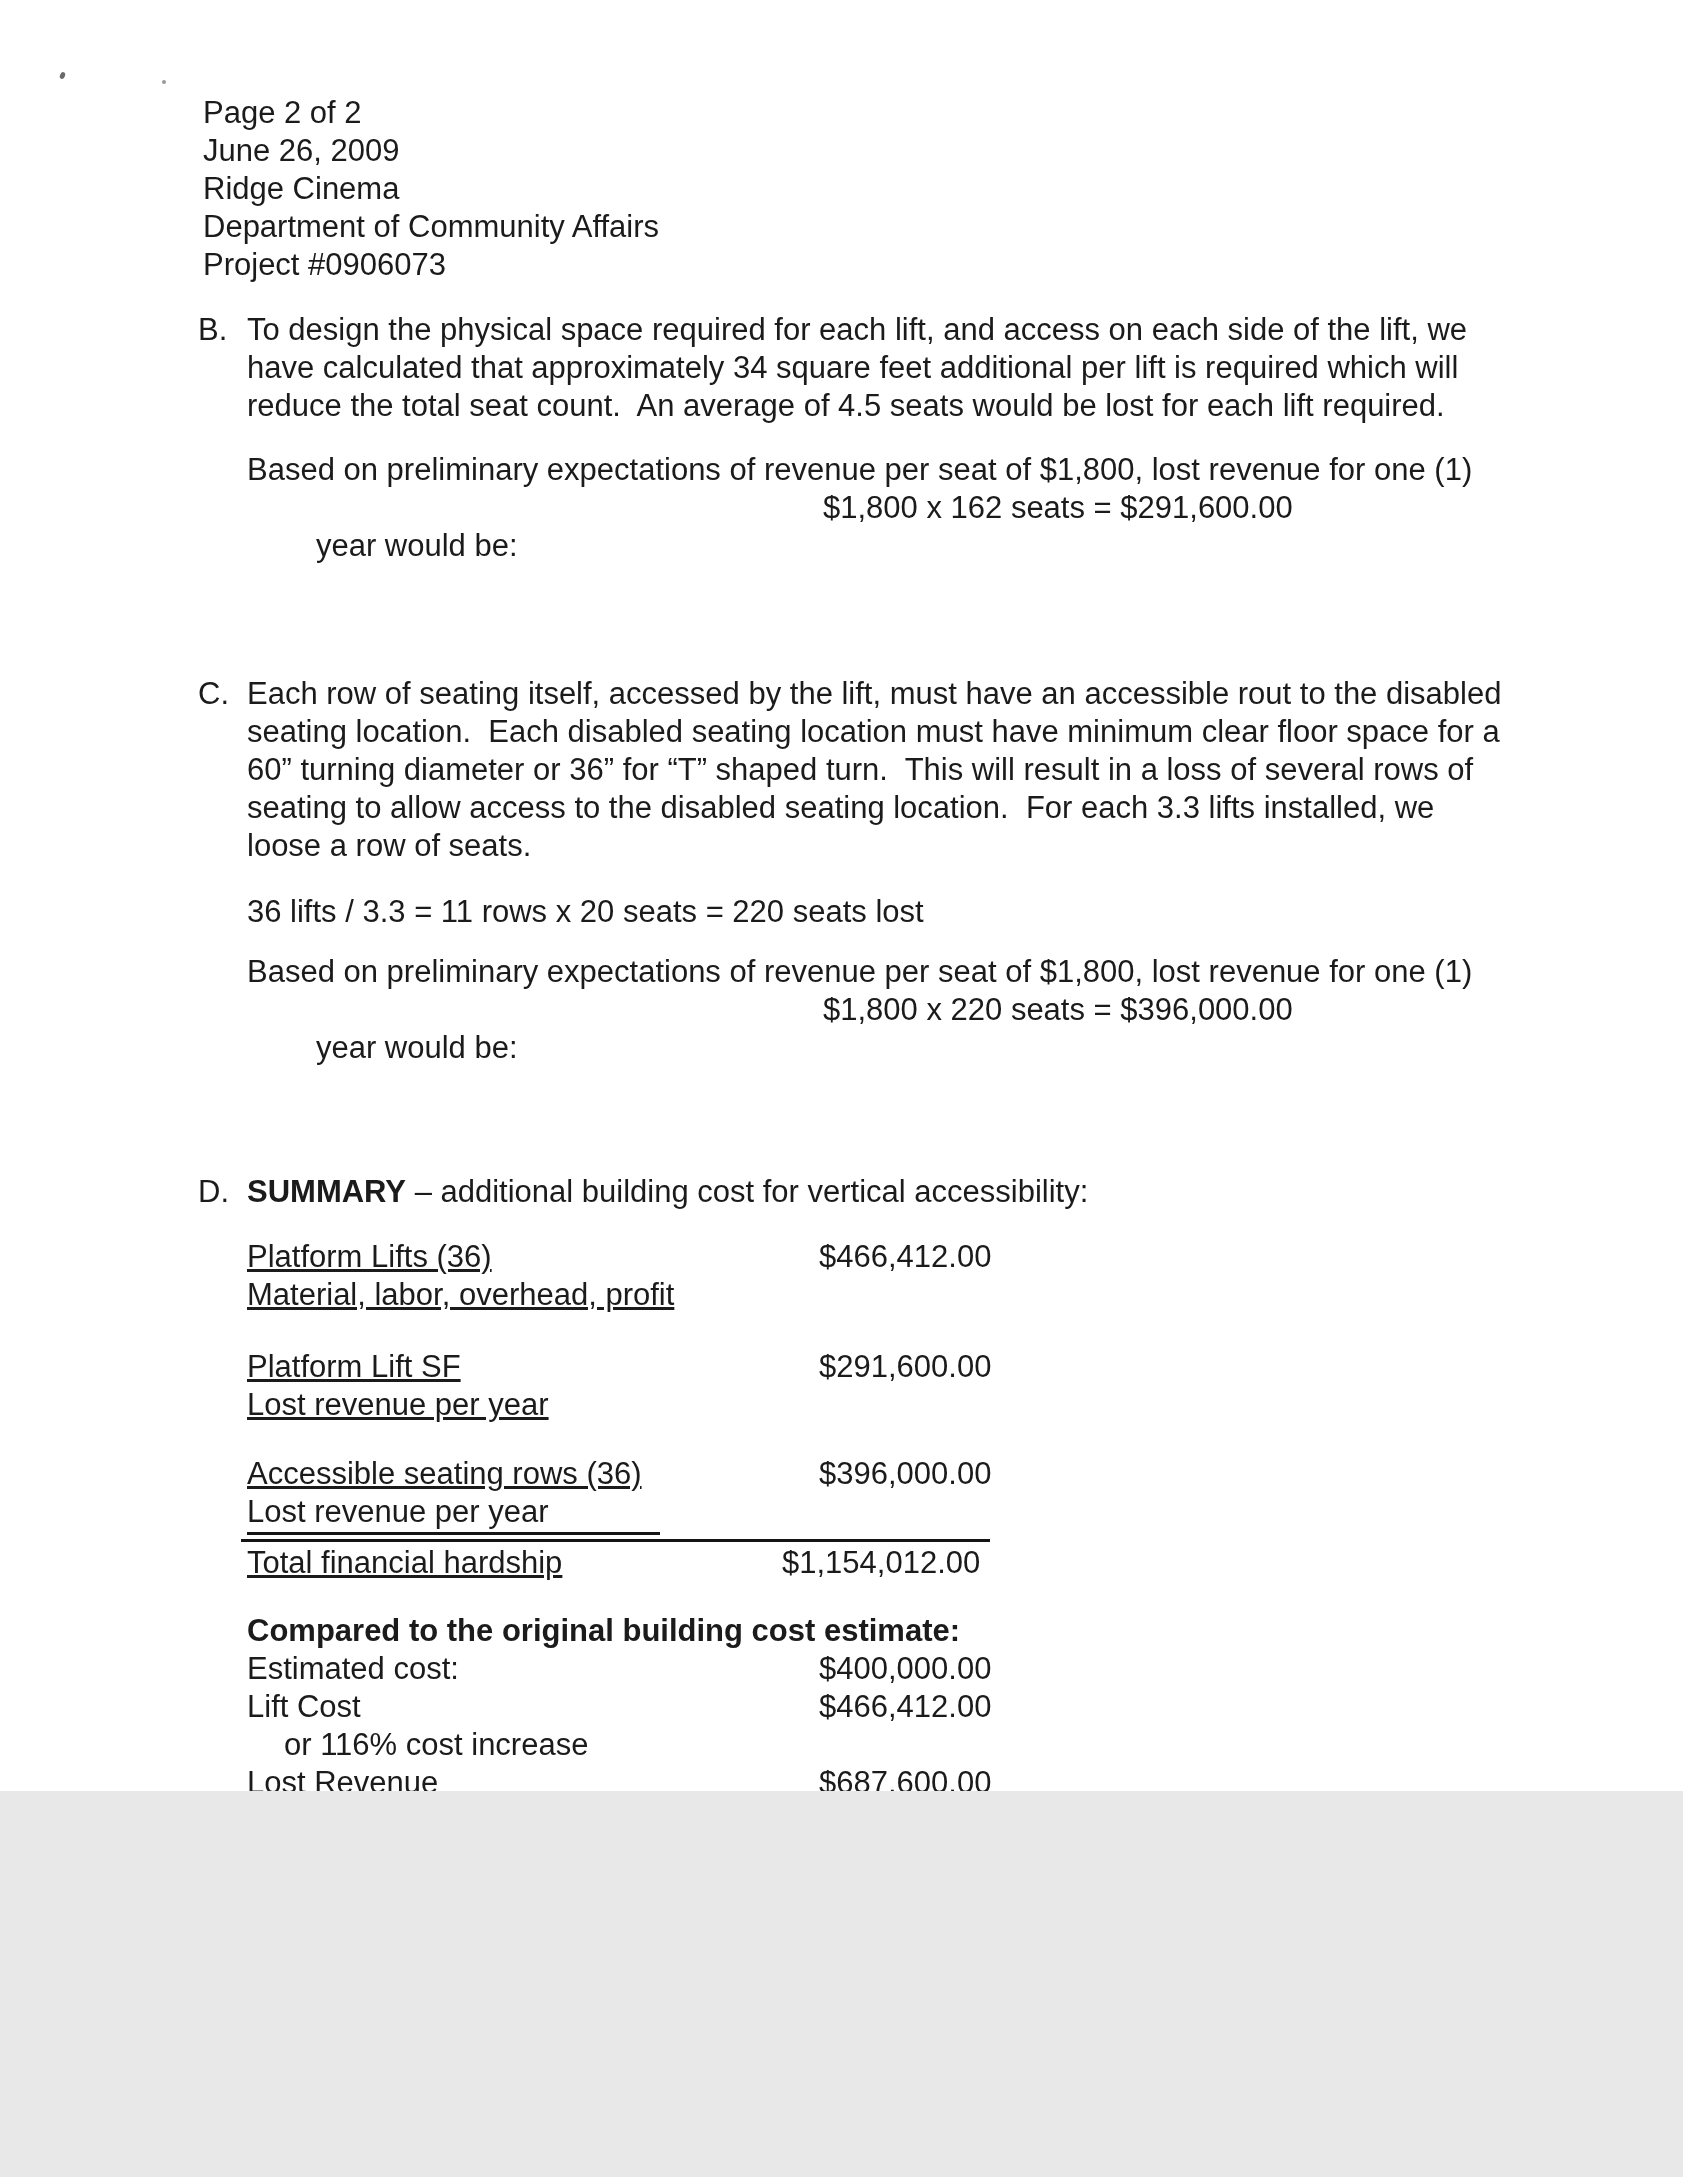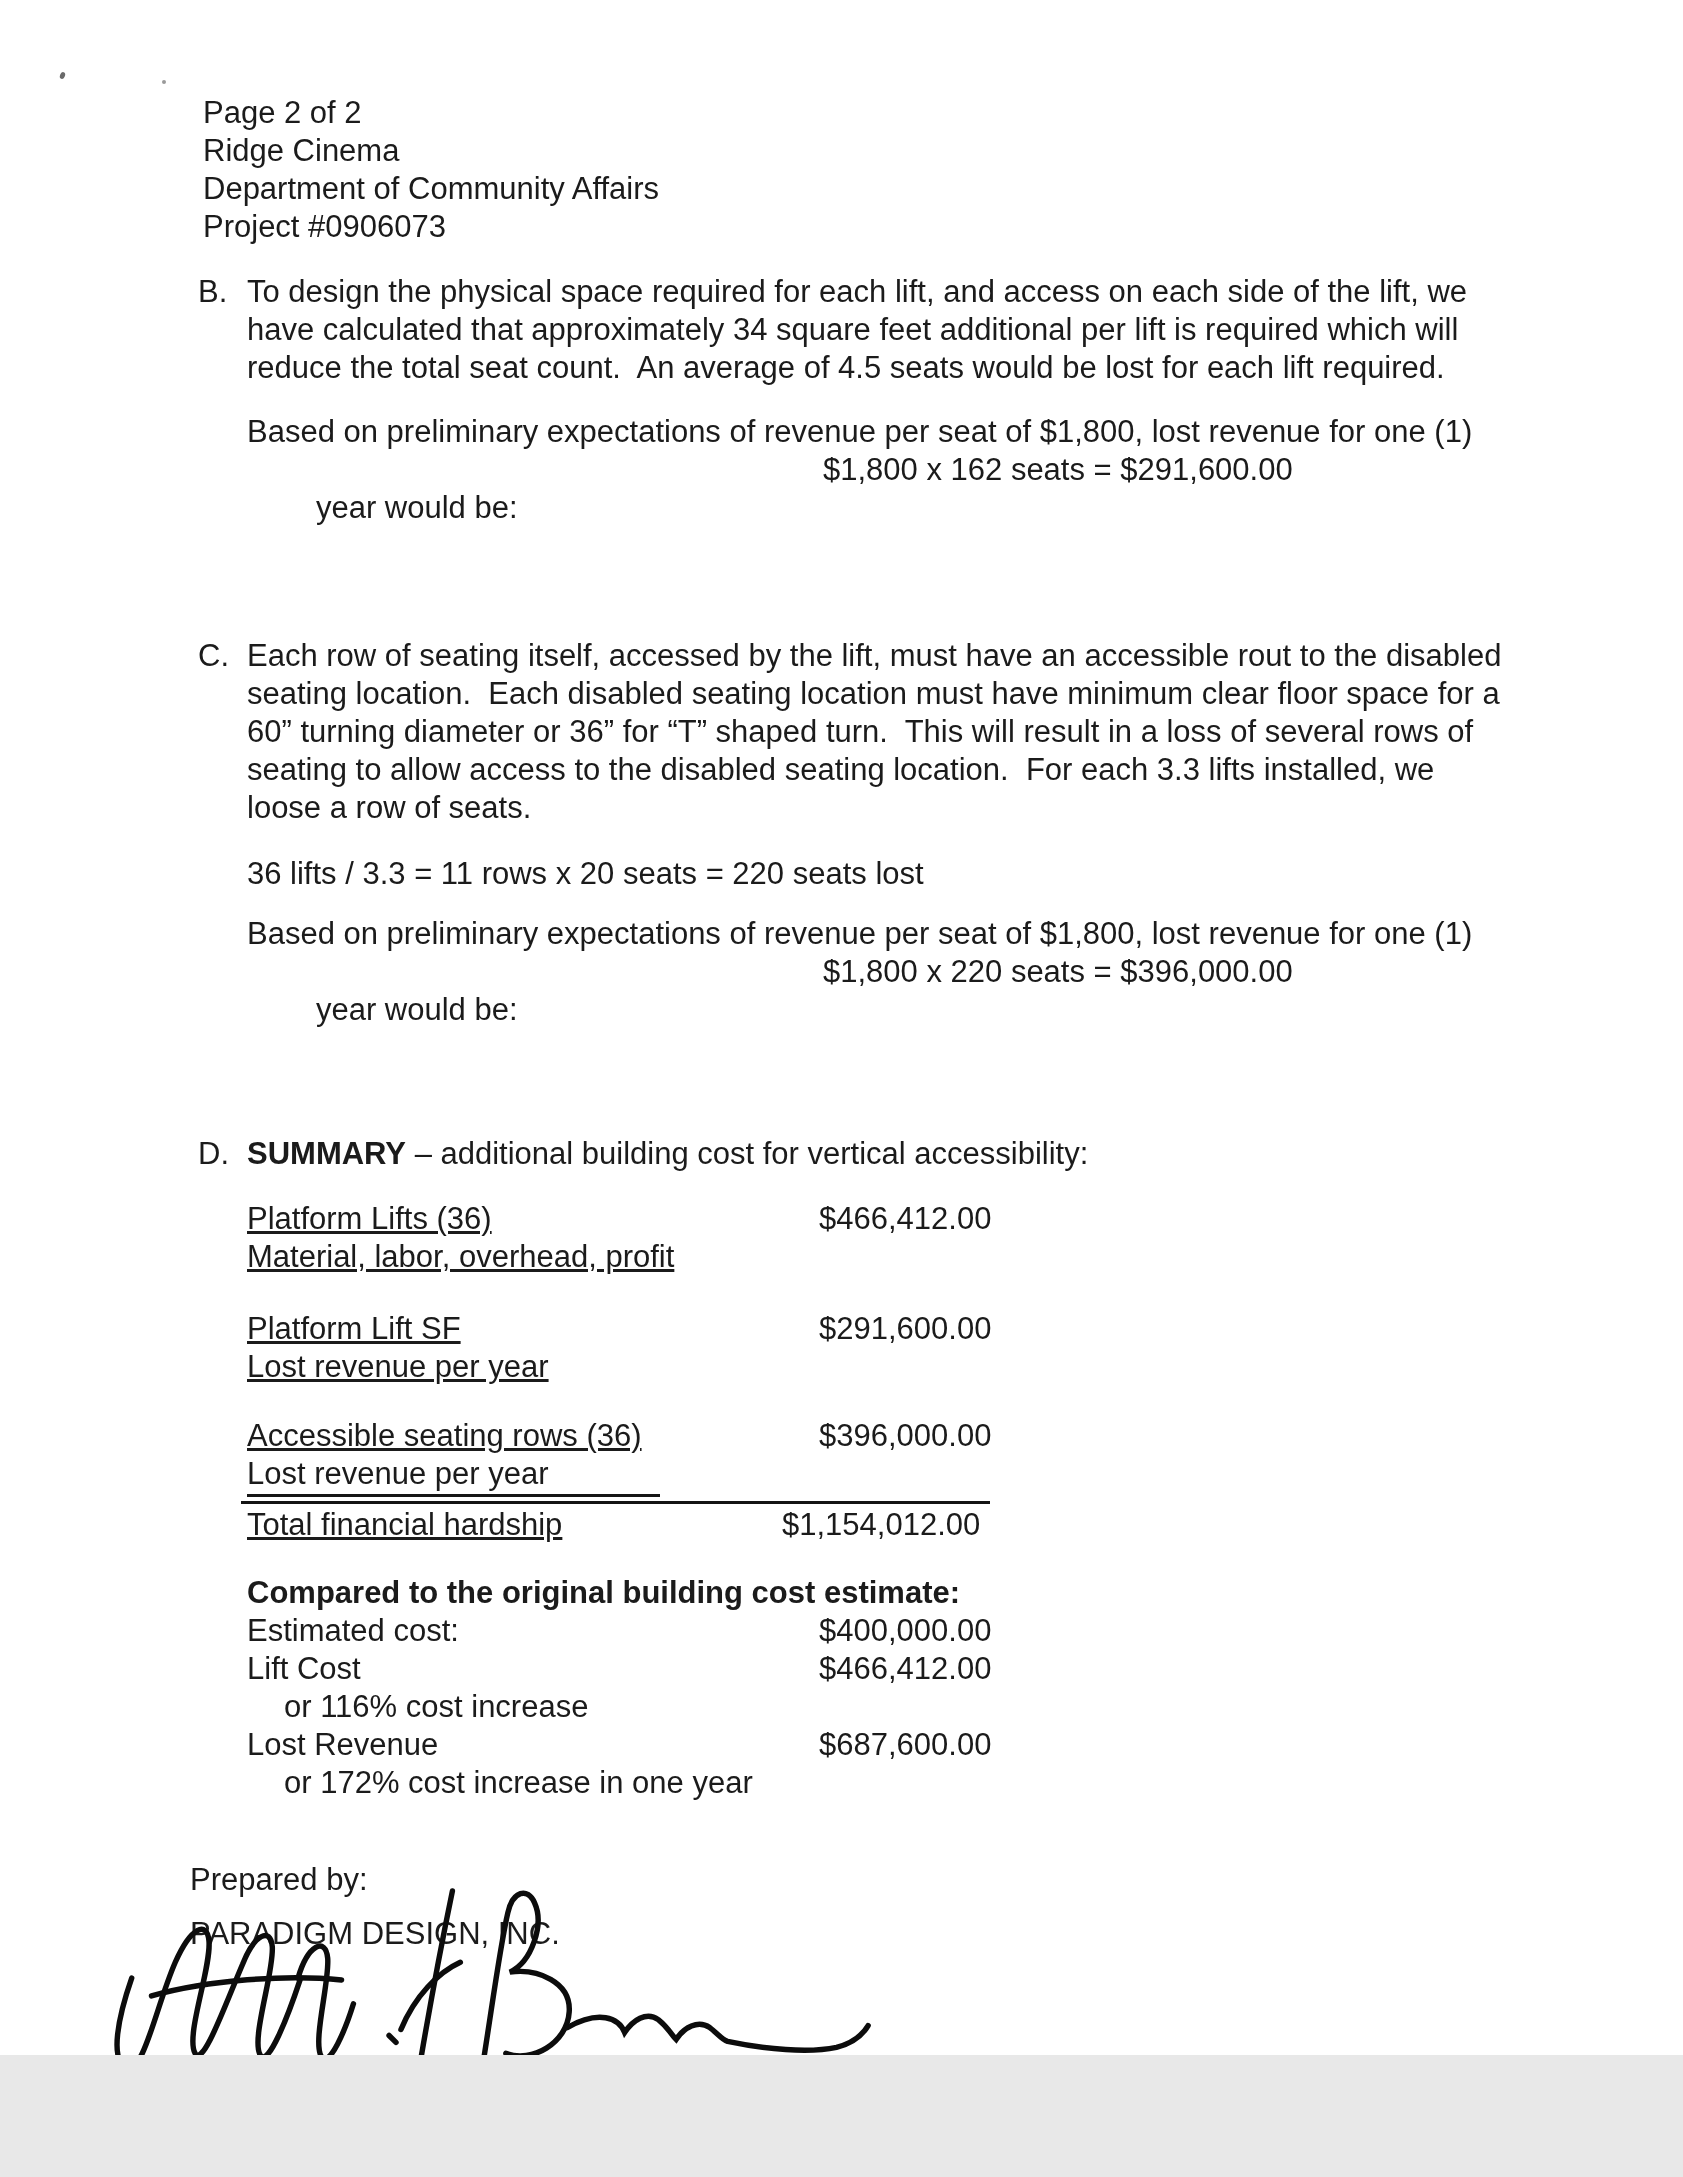--- a/index.html
+++ b/index.html
@@ -1,18 +1,18 @@
 <!DOCTYPE html>
 <html><head>
 <meta charset="utf-8">
 <style>
   html,body{margin:0;padding:0;background:#e8e8e8;}
   .page{
     position:relative;
-    width:1683px;height:2055px;
+    width:1683px;height:1791px;
     background:#ffffff;
     font-family:"Liberation Sans", sans-serif;
     font-size:31px;line-height:38px;
     color:#1b1b1b;
     overflow:hidden;
     margin:0 auto;
   }
   .line{white-space:pre;}
   .speck{position:absolute;background:#6a6a6a;border-radius:50%;}
   .s1{left:60px;top:72px;width:5px;height:7px;transform:rotate(20deg);}
@@ -59,20 +59,21 @@
 </head>
 <body>
 
 <div class="page">
 
   <div class="speck s1"></div>
   <div class="speck s2"></div>
 
   <div class="header">
     <div class="line">Page 2 of 2</div>
+    <div class="line">June 26, 2009</div>
     <div class="line">Ridge Cinema</div>
     <div class="line">Department of Community Affairs</div>
     <div class="line">Project #0906073</div>
   </div>
 
   <div class="sec sec-b">
     <div class="letter-col">B.</div>
     <div class="sec-body">
       <div class="line">To design the physical space required for each lift, and access on each side of the lift, we</div>
       <div class="line">have calculated that approximately 34 square feet additional per lift is required which will</div>

